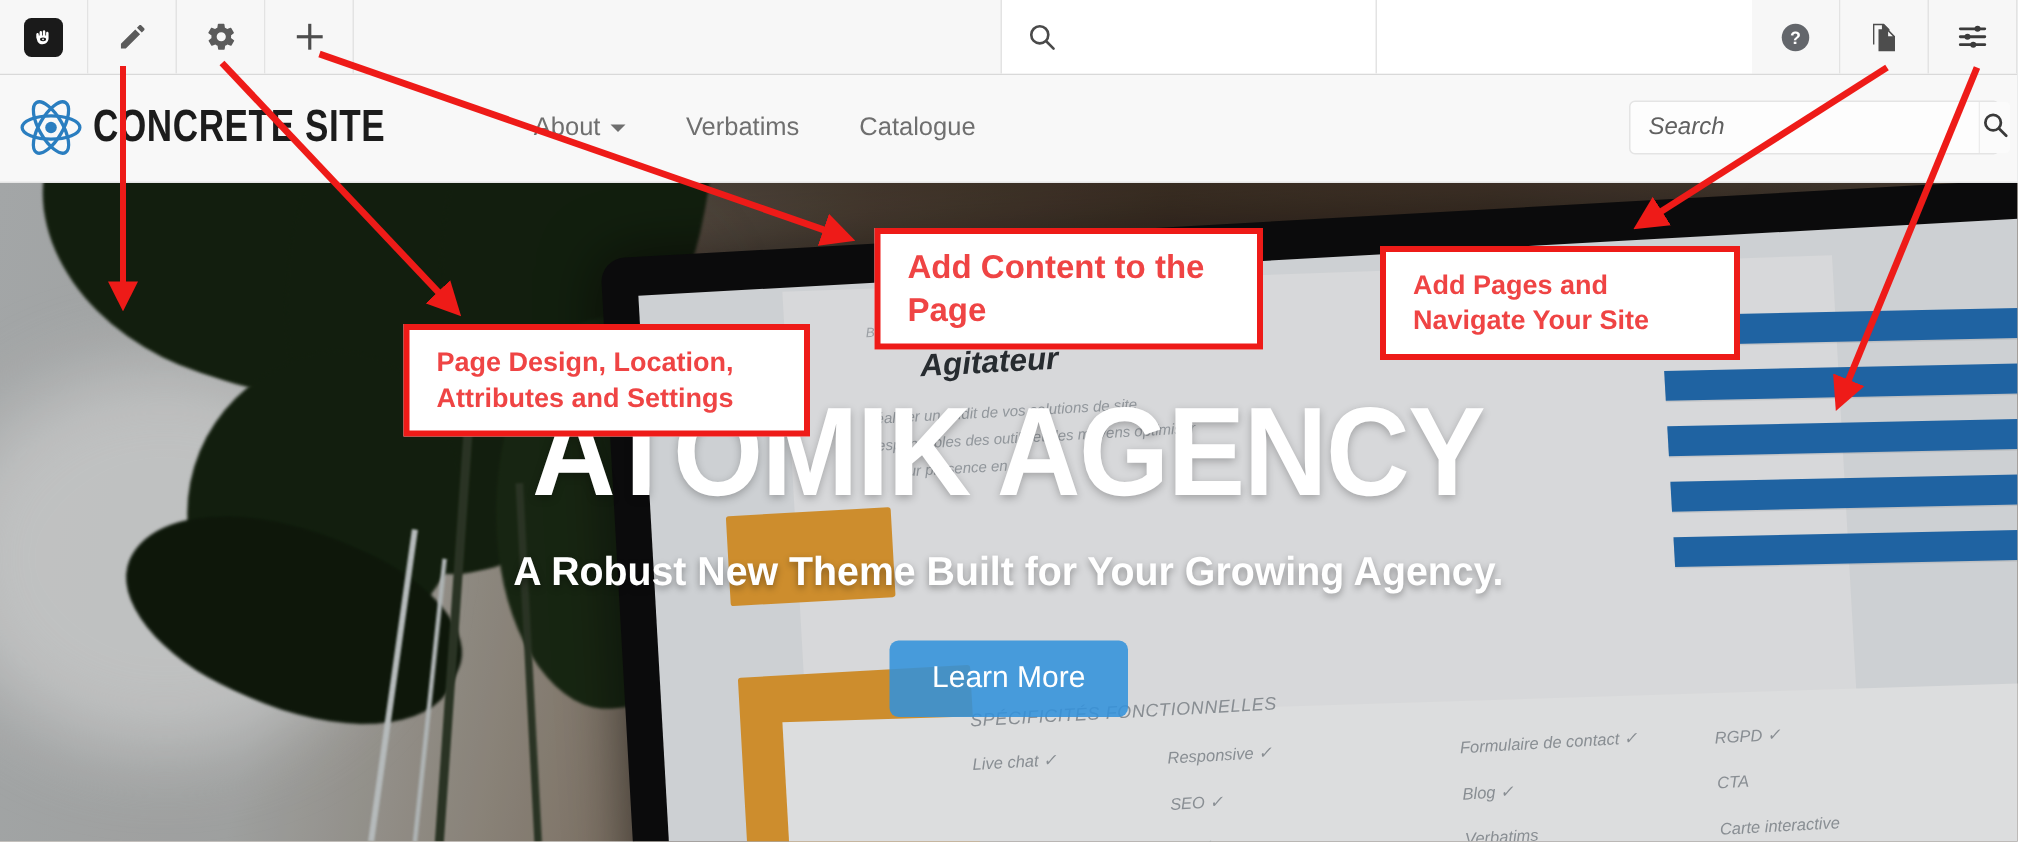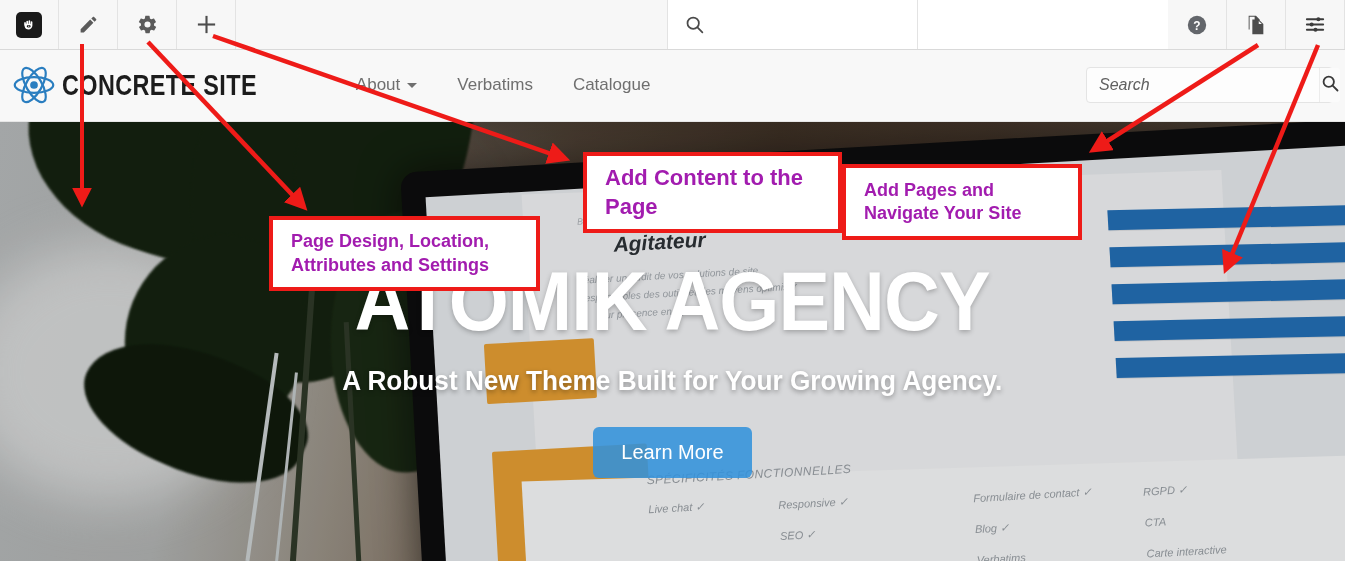--- a/index.html
+++ b/index.html
@@ -153,30 +153,30 @@
     font-family:"Liberation Sans",sans-serif;cursor:pointer;
   }
 
   
   .anno{
     position:absolute;background:#ffffff;border:4px solid #ee1b18;
     box-sizing:border-box;display:flex;align-items:center;
     padding:0 18px;z-index:60;
   }
   .anno span{
-    font-family:"Liberation Sans",sans-serif;font-weight:bold;color:#a21caf;
+    font-family:"Liberation Sans",sans-serif;font-weight:bold;color:#ef4444;
     line-height:1.28;
   }
   #anno-edit{left:22px;top:209px;width:228px;height:61px;}
   #anno-edit span{font-size:24px;}
   #anno-design{left:269px;top:216px;width:271px;height:75px;}
   #anno-design span{font-size:18px;}
   #anno-add{left:583px;top:152px;width:259px;height:81px;}
   #anno-add span{font-size:22px;}
-  #anno-pages{left:842px;top:164px;width:240px;height:76px;}
+  #anno-pages{left:920px;top:164px;width:240px;height:76px;}
   #anno-pages span{font-size:18px;}
   #anno-dash{left:1030px;top:277px;width:303px;height:80px;}
   #anno-dash span{font-size:18px;}
 
   .arrows{position:absolute;left:0;top:0;width:1345px;height:561px;z-index:55;pointer-events:none;}
 </style>
 </head>
 <body>
 
 <div id="root">

